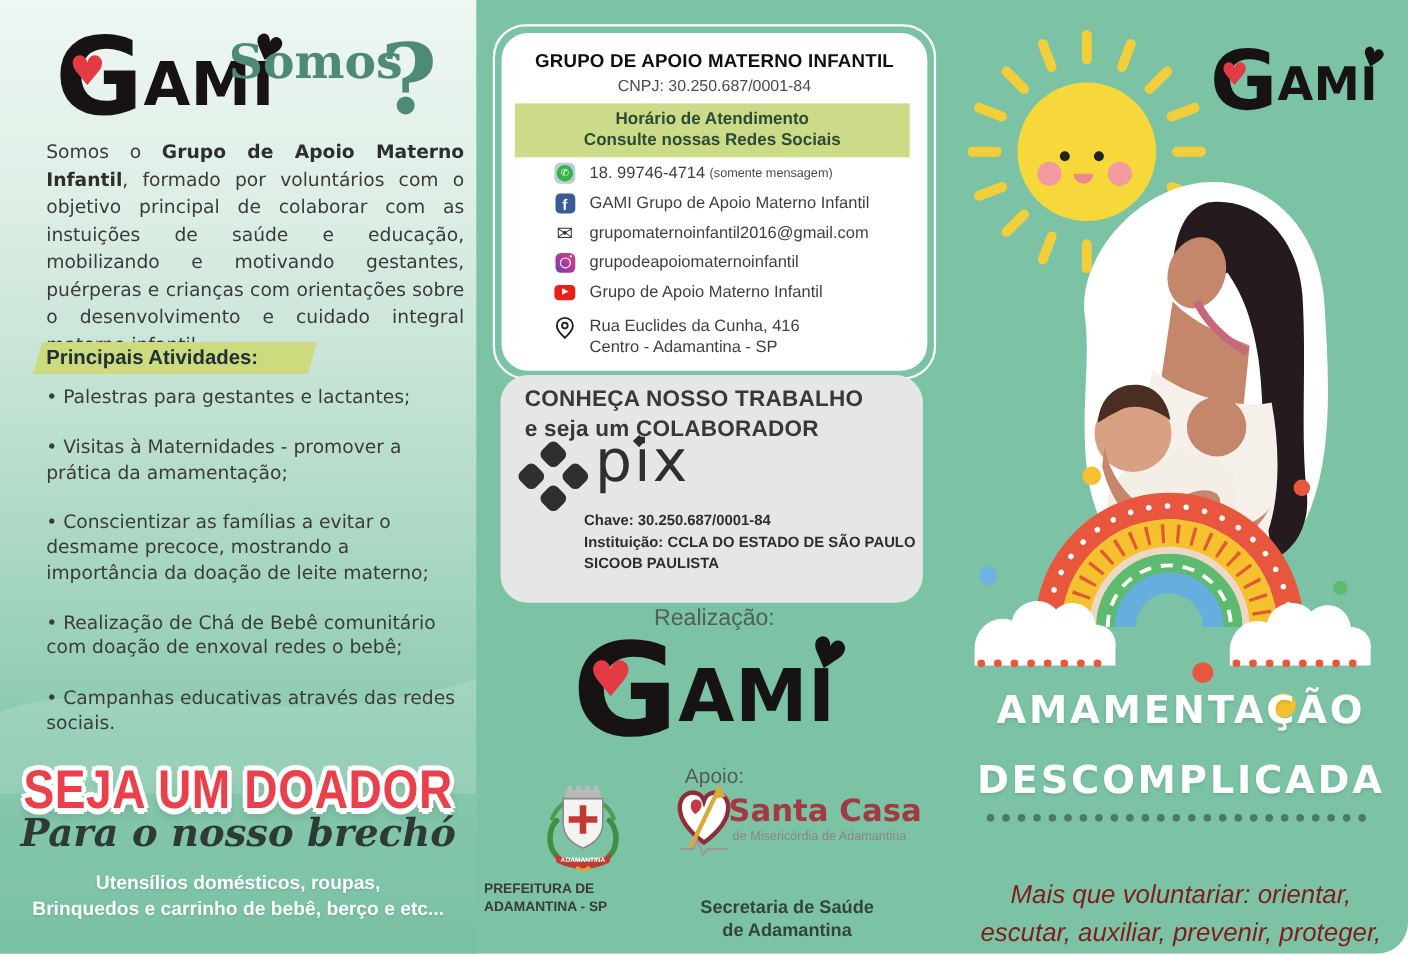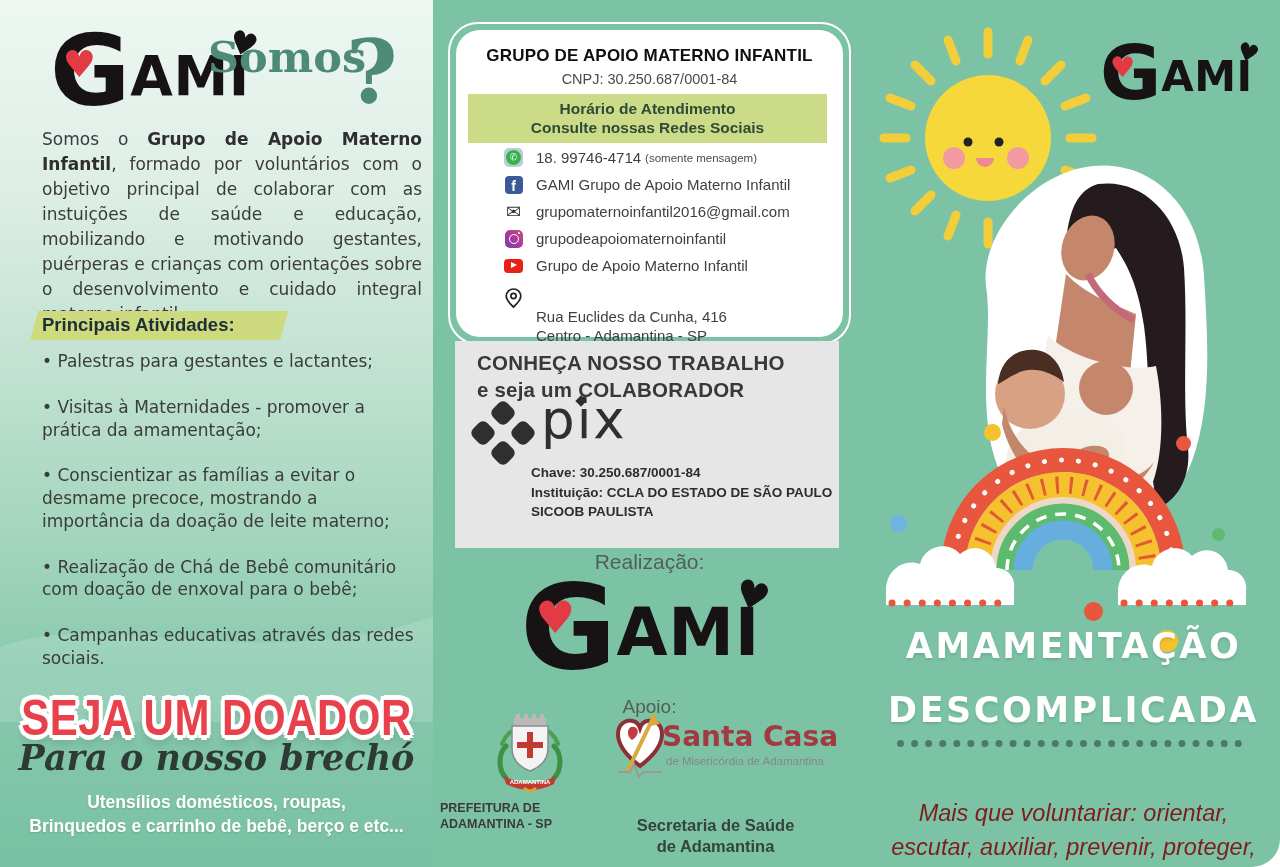--- a/index.html
+++ b/index.html
@@ -73,23 +73,23 @@
       font-size:14px;display:flex;align-items:flex-end;justify-content:center;line-height:1.05;overflow:hidden;}
   .em{font-size:18px;color:#333;line-height:1;}
   .ig{width:18px;height:18px;border-radius:5px;position:relative;
       background:linear-gradient(45deg,#7b3ab0 0%,#b03a9b 55%,#c94f6d 100%);}
   .ig::before{content:"";position:absolute;left:4px;top:4px;width:8px;height:8px;border:1.7px solid #fff;border-radius:50%;}
   .ig::after{content:"";position:absolute;right:2.5px;top:2.5px;width:2px;height:2px;background:#fff;border-radius:50%;}
   .yt{width:19px;height:14px;border-radius:4px;background:#e62117;position:relative;}
   .yt::after{content:"";position:absolute;left:7px;top:3.5px;border-left:6px solid #fff;
              border-top:3.5px solid transparent;border-bottom:3.5px solid transparent;}
   .addr-row{position:absolute;left:48px;top:258px;display:flex;align-items:flex-start;}
-  .addr-text{font-size:15px;color:#3f3f3f;line-height:1.25;margin-top:20px;}
-
-  .pix-box{left:455px;top:341px;width:384px;height:207px;background:#e6e6e6;}
+  .addr-text{font-size:15px;color:#3f3f3f;line-height:1.25;}
+
+  .pix-box{left:455px;top:341px;width:384px;height:207px;background:#e6e6e6;border-radius:25px;}
   .pix-t{position:absolute;left:22px;font-weight:700;font-size:20.5px;color:#383838;letter-spacing:0.2px;}
   .pix-t1{top:10px;} .pix-t2{top:37px;}
   .pix-icon{position:absolute;left:14px;top:58px;}
   .pix-word{position:absolute;left:86px;top:52px;font-family:"DejaVu Sans",sans-serif;font-weight:400;
             font-size:53px;color:#2f2f2f;letter-spacing:2px;line-height:1;}
   .pix-word .i-dia{position:absolute;left:36px;top:4px;width:8px;height:8px;background:#2f2f2f;transform:rotate(45deg);}
   .pix-details{position:absolute;left:76px;top:122px;font-weight:700;font-size:13.5px;color:#2d2d2d;line-height:1.45;}
 
   .sec-label{width:433px;left:433px;text-align:center;font-size:21px;color:#535e57;}
   .realizacao{top:550px;} .apoio{top:696px;font-size:19px;}
@@ -141,21 +141,21 @@
 
   <div class="abs act-tag">
     <div class="act-tag-bg"></div>
     <div class="act-tag-text">Principais Atividades:</div>
   </div>
 
   <div class="abs bullets">
     <div class="bi">• Palestras para gestantes e lactantes;</div>
     <div class="bi">• Visitas à Maternidades - promover a prática da amamentação;</div>
     <div class="bi">• Conscientizar as famílias a evitar o desmame precoce, mostrando a importância da doação de leite materno;</div>
-    <div class="bi">• Realização de Chá de Bebê comunitário com doação de enxoval para o bebê;</div>
+    <div class="bi">• Realização de Chá de Bebê comunitário com doação de enxoval redes o bebê;</div>
     <div class="bi">• Campanhas educativas através das redes sociais.</div>
   </div>
 
   <div class="abs donor-title">SEJA UM DOADOR</div>
   <div class="abs donor-script">Para o nosso brechó</div>
   <div class="abs donor-items">
     <div>Utensílios domésticos, roupas,</div>
     <div>Brinquedos e carrinho de bebê, berço e etc...</div>
   </div>
 

